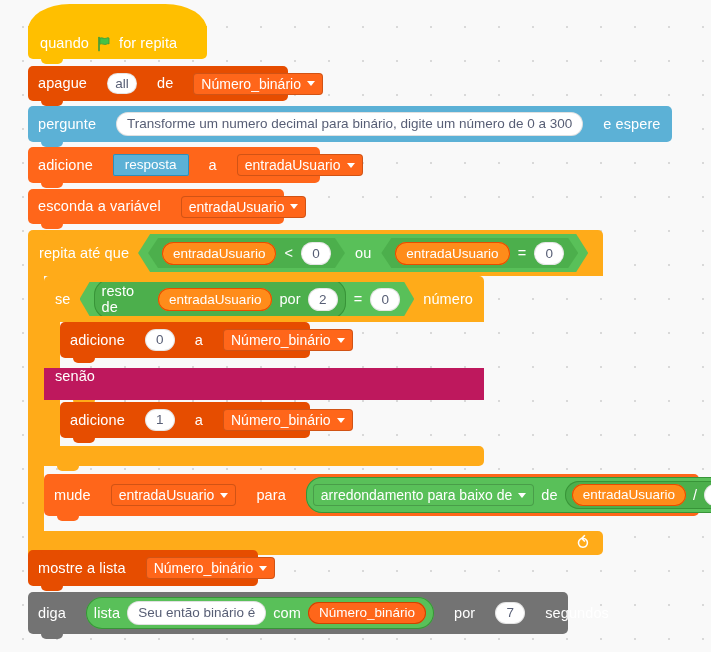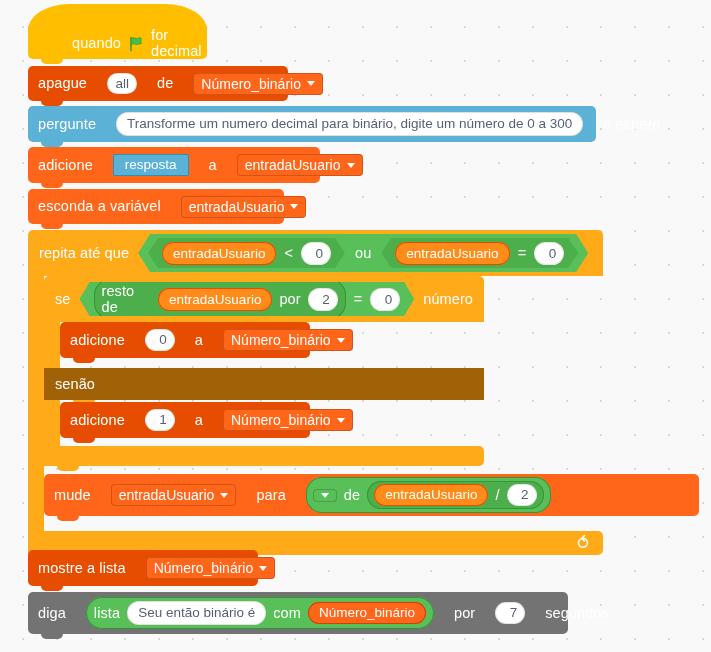--- a/index.html
+++ b/index.html
@@ -52,37 +52,37 @@
     background:#ffbf00;
     border-radius:0 0 5px 5px;
     display:flex;align-items:flex-end;
     padding:0 12px 0 12px;
   }
   .hat .hat-top{
     position:absolute;left:0;top:-22px;width:100%;height:26px;
     background:#ffbf00;
     border-radius:48px 48px 0 0 / 30px 30px 0 0;
   }
-  .hat .hat-row{position:relative;z-index:2;display:flex;align-items:center;gap:7px;height:100%;margin-left:32px;}
+  .hat .hat-row{position:relative;z-index:2;display:flex;align-items:center;gap:7px;height:100%;}
   .hat::after{
     content:"";position:absolute;left:13px;bottom:-5px;width:22px;height:5px;
     background:#ffbf00;border-radius:0 0 5px 5px;z-index:3;
   }
 
   
   .oval-txt{               
     background:#ffffff;color:#575e75;
     border-radius:14px;padding:3px 11px;
     font-size:13.5px;line-height:1.35;
     box-shadow:inset 0 0 0 1px rgba(0,0,0,.12);
   }
   .num{                    
     background:#ffffff;color:#575e75;
     border-radius:14px;min-width:14px;
-    padding:4px 8px;text-align:right;font-size:13.5px;
+    padding:4px 8px;text-align:center;font-size:13.5px;
     box-shadow:inset 0 0 0 1px rgba(0,0,0,.10);
   }
   .dd{                     
     border-radius:4px;padding:4px 8px;
     display:flex;align-items:center;gap:6px;
     font-size:14px;color:#fff;
   }
   .dd.on-data{background:#ff661a;box-shadow:inset 0 0 0 1px rgba(0,0,0,.18);}
   .dd.on-op{background:#59c059;box-shadow:inset 0 0 0 1px rgba(0,0,0,.18);}
   .caret{display:inline-block;width:0;height:0;border-left:4.5px solid transparent;border-right:4.5px solid transparent;border-top:5px solid #fff;}
@@ -125,22 +125,22 @@
     background:#ffab19;border-radius:5px 5px 0 0;
     display:flex;align-items:center;gap:9px;padding:0 11px;
     box-sizing:border-box;
   }
   .c-head::before{
     content:"";position:absolute;left:13px;top:0;width:22px;height:5px;
     background:#ffab19;border-radius:0 0 5px 5px;
   }
   .c-arm{position:absolute;left:0;background:#ffab19;width:16px;}
   .c-mid{
-    position:absolute;left:0;background:#a16207;
-    display:flex;align-items:center;padding:12px 11px;box-sizing:border-box;
+    position:absolute;left:0;background:#be185d;
+    display:flex;align-items:flex-start;padding:0 11px;box-sizing:border-box;
     border-radius:0;
   }
   .c-foot{
     position:absolute;left:0;background:#ffab19;border-radius:0 5px 5px 0;
     box-sizing:border-box;display:flex;align-items:center;justify-content:flex-end;
     padding-right:14px;
   }
   .c-foot::after{
     content:"";position:absolute;left:13px;bottom:-5px;width:22px;height:5px;
     background:#ffab19;border-radius:0 0 5px 5px;
@@ -161,35 +161,35 @@
   <div class="hat" style="left:28px;top:26px;width:155px;height:33px;">
     <div class="hat-top"></div>
     <div class="hat-row">
       <span class="lbl">quando</span>
       <span class="flag">
         <svg width="16" height="16" viewBox="0 0 16 16">
           <path d="M3 1.6 L3 14.6" stroke="#3a9b3a" stroke-width="1.6" fill="none" stroke-linecap="round"></path>
           <path d="M3.8 2.2 C6 0.9 8.2 3.4 10.4 2.2 C12 1.3 13 2 13 2 L13 8 C13 8 12 7.3 10.4 8.2 C8.2 9.4 6 6.9 3.8 8.2 Z" fill="#45c245" stroke="#3a9b3a" stroke-width=".8"></path>
         </svg>
       </span>
-      <span class="lbl">for decimal</span>
+      <span class="lbl">for repita</span>
     </div>
   </div>
 
   <div class="blk stack c-data-dark" style="left:28px;top:66px;width:260px;height:35px;">
     <span class="lbl">apague</span>
     <span class="num">all</span>
     <span class="lbl">de</span>
     <span class="dd on-data">
       <span>Número_binário</span>
       <i class="caret"></i>
     </span>
   </div>
 
-  <div class="blk stack c-sensing" style="left:28px;top:106px;width:568px;height:36px;">
+  <div class="blk stack c-sensing" style="left:28px;top:106px;width:644px;height:36px;">
     <span class="lbl">pergunte</span>
     <span class="oval-txt">Transforme um numero decimal para binário, digite um número de 0 a 300</span>
     <span class="lbl">e espere</span>
   </div>
 
   <div class="blk stack c-data" style="left:28px;top:147px;width:292px;height:36px;">
     <span class="lbl">adicione</span>
     <span class="rep-oval">resposta</span>
     <span class="lbl">a</span>
     <span class="dd on-data">
@@ -285,20 +285,21 @@
   <div class="blk stack c-data" style="left:44px;top:474px;width:655px;height:42px;">
     <span class="lbl">mude</span>
     <span class="dd on-data">
       <span>entradaUsuario</span>
       <i class="caret"></i>
     </span>
     <span class="lbl">para</span>
 
     <span class="op-round" style="padding:4px 7px;">
       <span class="dd on-op">
+        <span>arredondamento para baixo de</span>
         <i class="caret"></i>
       </span>
       <span class="lbl">de</span>
       <span class="op-round" style="background:#4caf4c;box-shadow:inset 0 0 0 1px #389438;padding:3px 7px;">
         <span class="var-oval">entradaUsuario</span>
         <span class="lbl">/</span>
         <span class="num">2</span>
       </span>
     </span>
   </div>

